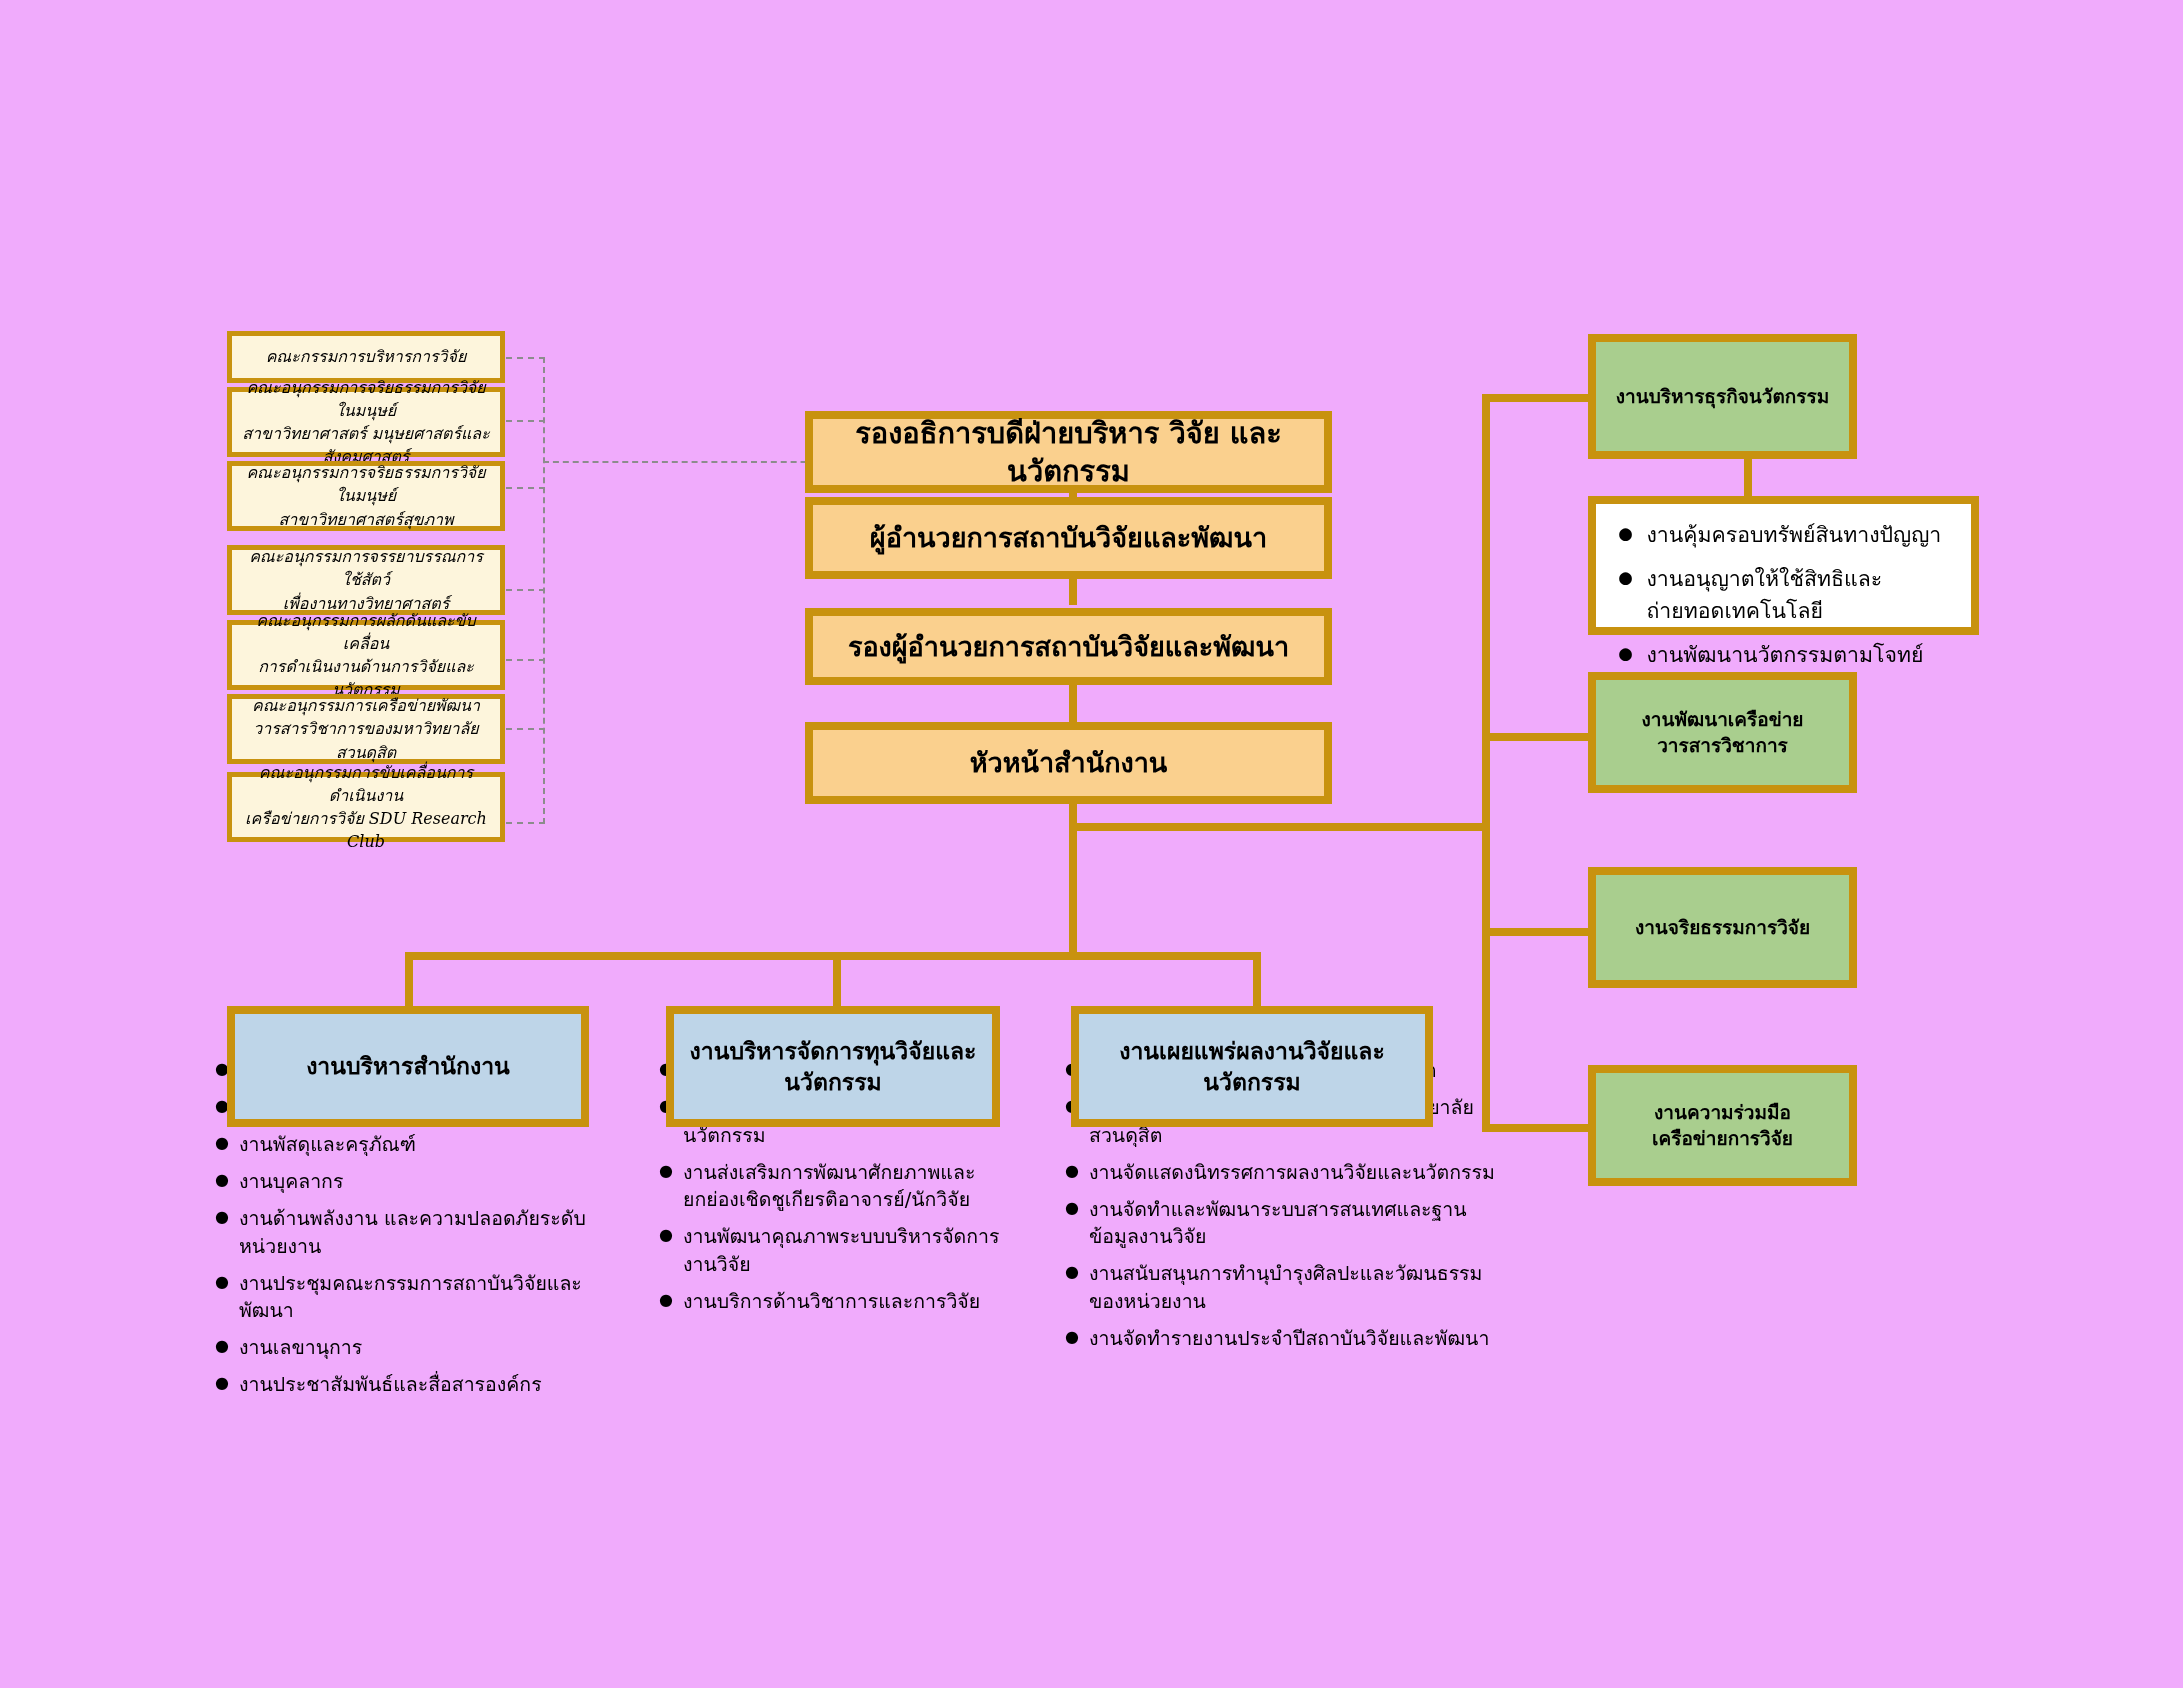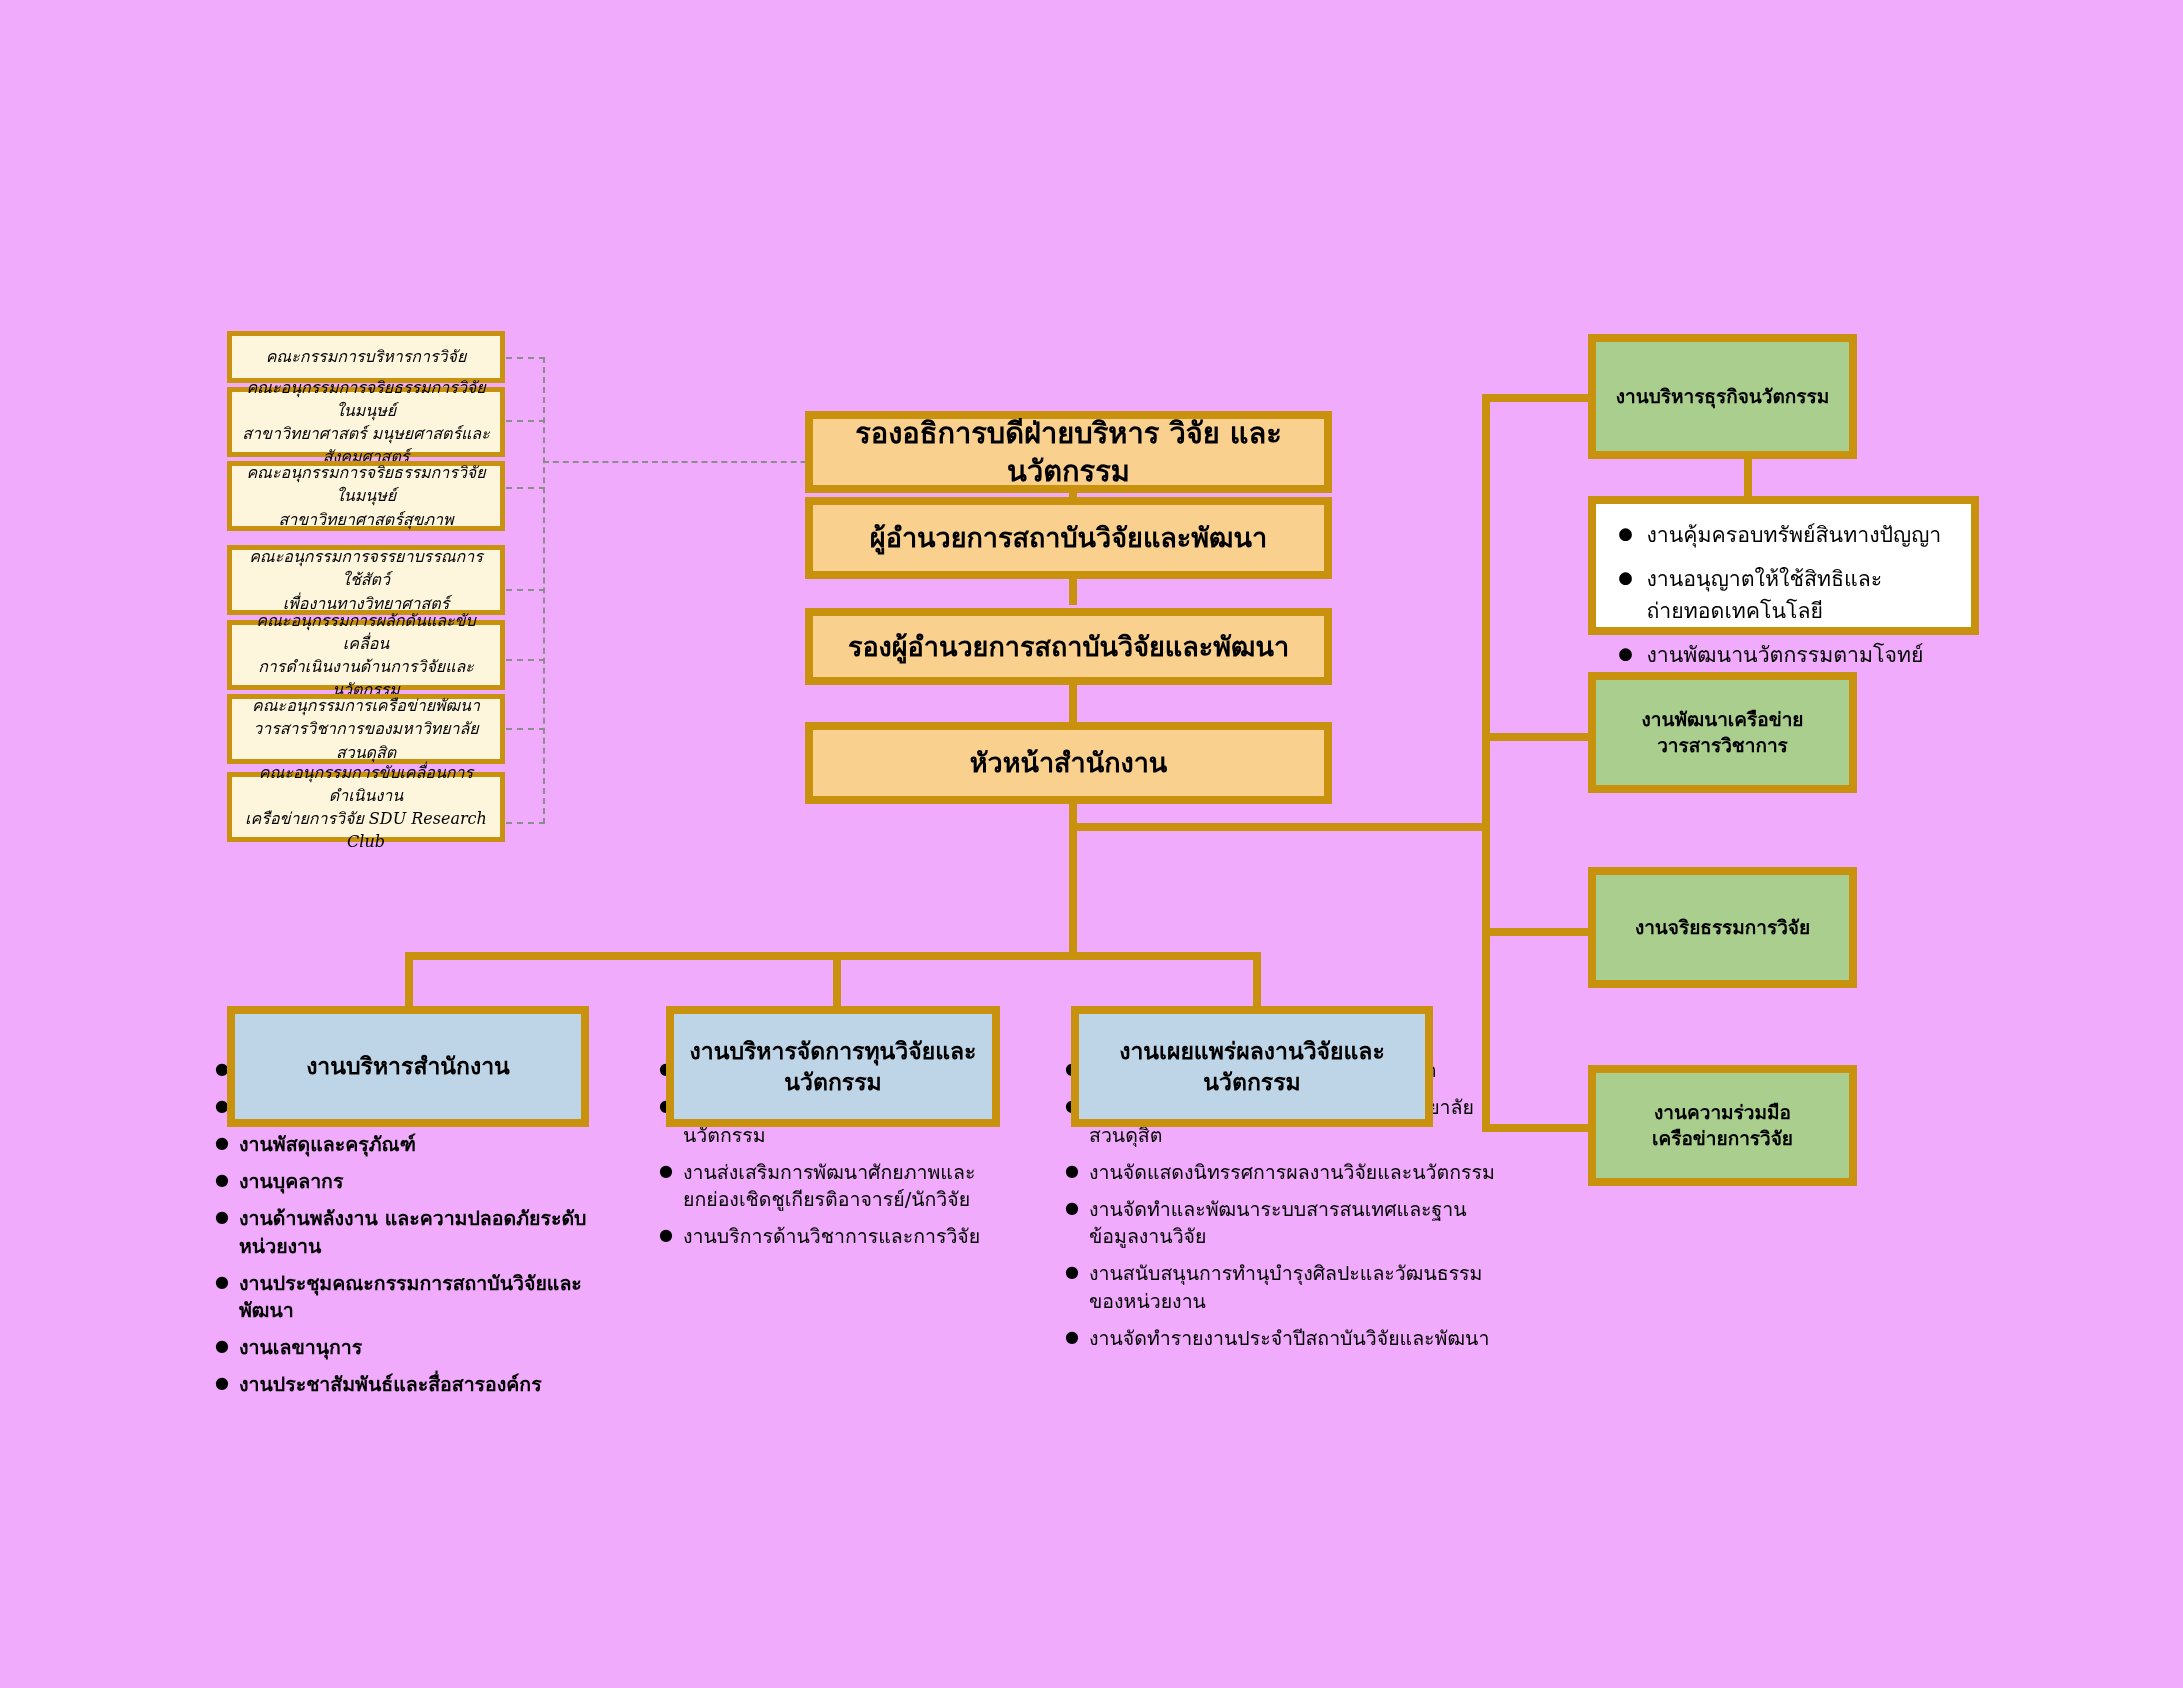--- a/index.html
+++ b/index.html
@@ -281,21 +281,21 @@
       <span>เครือข่ายการวิจัย</span>
     </span>
   </div>
 
   <div class="node node-blue fs-blue" style="left:227px; top:1006px; width:362px; height:121px;">
     <span class="label">
       <span>งานบริหารสำนักงาน</span>
     </span>
   </div>
 
-  <ul class="bullets" style="left:215px; top:1057px; width:399px;font-weight:bold;">
+  <ul class="bullets" style="left:215px; top:1057px; width:399px;">
     <li>งานสารบรรณ</li>
     <li>งานบริหารงบประมาณ และงานการเงิน</li>
     <li>งานพัสดุและครุภัณฑ์</li>
     <li>งานบุคลากร</li>
     <li>งานด้านพลังงาน และความปลอดภัยระดับหน่วยงาน</li>
     <li>งานประชุมคณะกรรมการสถาบันวิจัยและพัฒนา</li>
     <li>งานเลขานุการ</li>
     <li>งานประชาสัมพันธ์และสื่อสารองค์กร</li>
   </ul>
 
@@ -303,20 +303,21 @@
     <span class="label">
       <span>งานบริหารจัดการทุนวิจัยและ</span><br>
       <span>นวัตกรรม</span>
     </span>
   </div>
 
   <ul class="bullets" style="left:659px; top:1057px; width:352px;">
     <li>งานบริหารทุนวิจัยและนวัตกรรม</li>
     <li>งานกฎหมายที่เกี่ยวกับทุนวิจัยและนวัตกรรม</li>
     <li>งานส่งเสริมการพัฒนาศักยภาพและยกย่องเชิดชูเกียรติอาจารย์/นักวิจัย</li>
+    <li>งานพัฒนาคุณภาพระบบบริหารจัดการงานวิจัย</li>
     <li>งานบริการด้านวิชาการและการวิจัย</li>
   </ul>
 
   <div class="node node-blue fs-blue" style="left:1071px; top:1006px; width:362px; height:121px;">
     <span class="label">
       <span>งานเผยแพร่ผลงานวิจัยและ</span><br>
       <span>นวัตกรรม</span>
     </span>
   </div>
 

